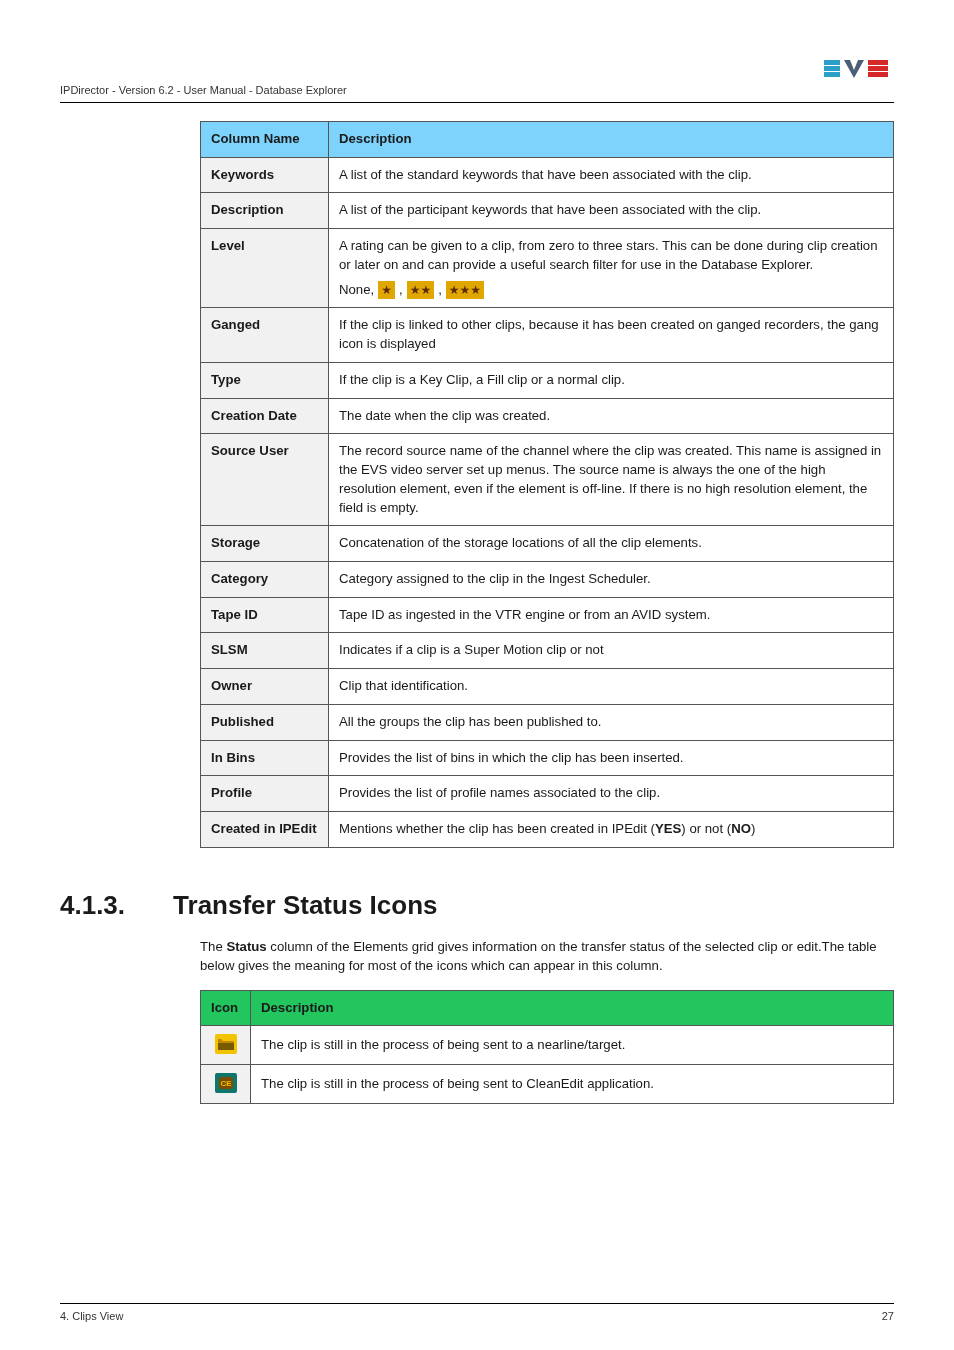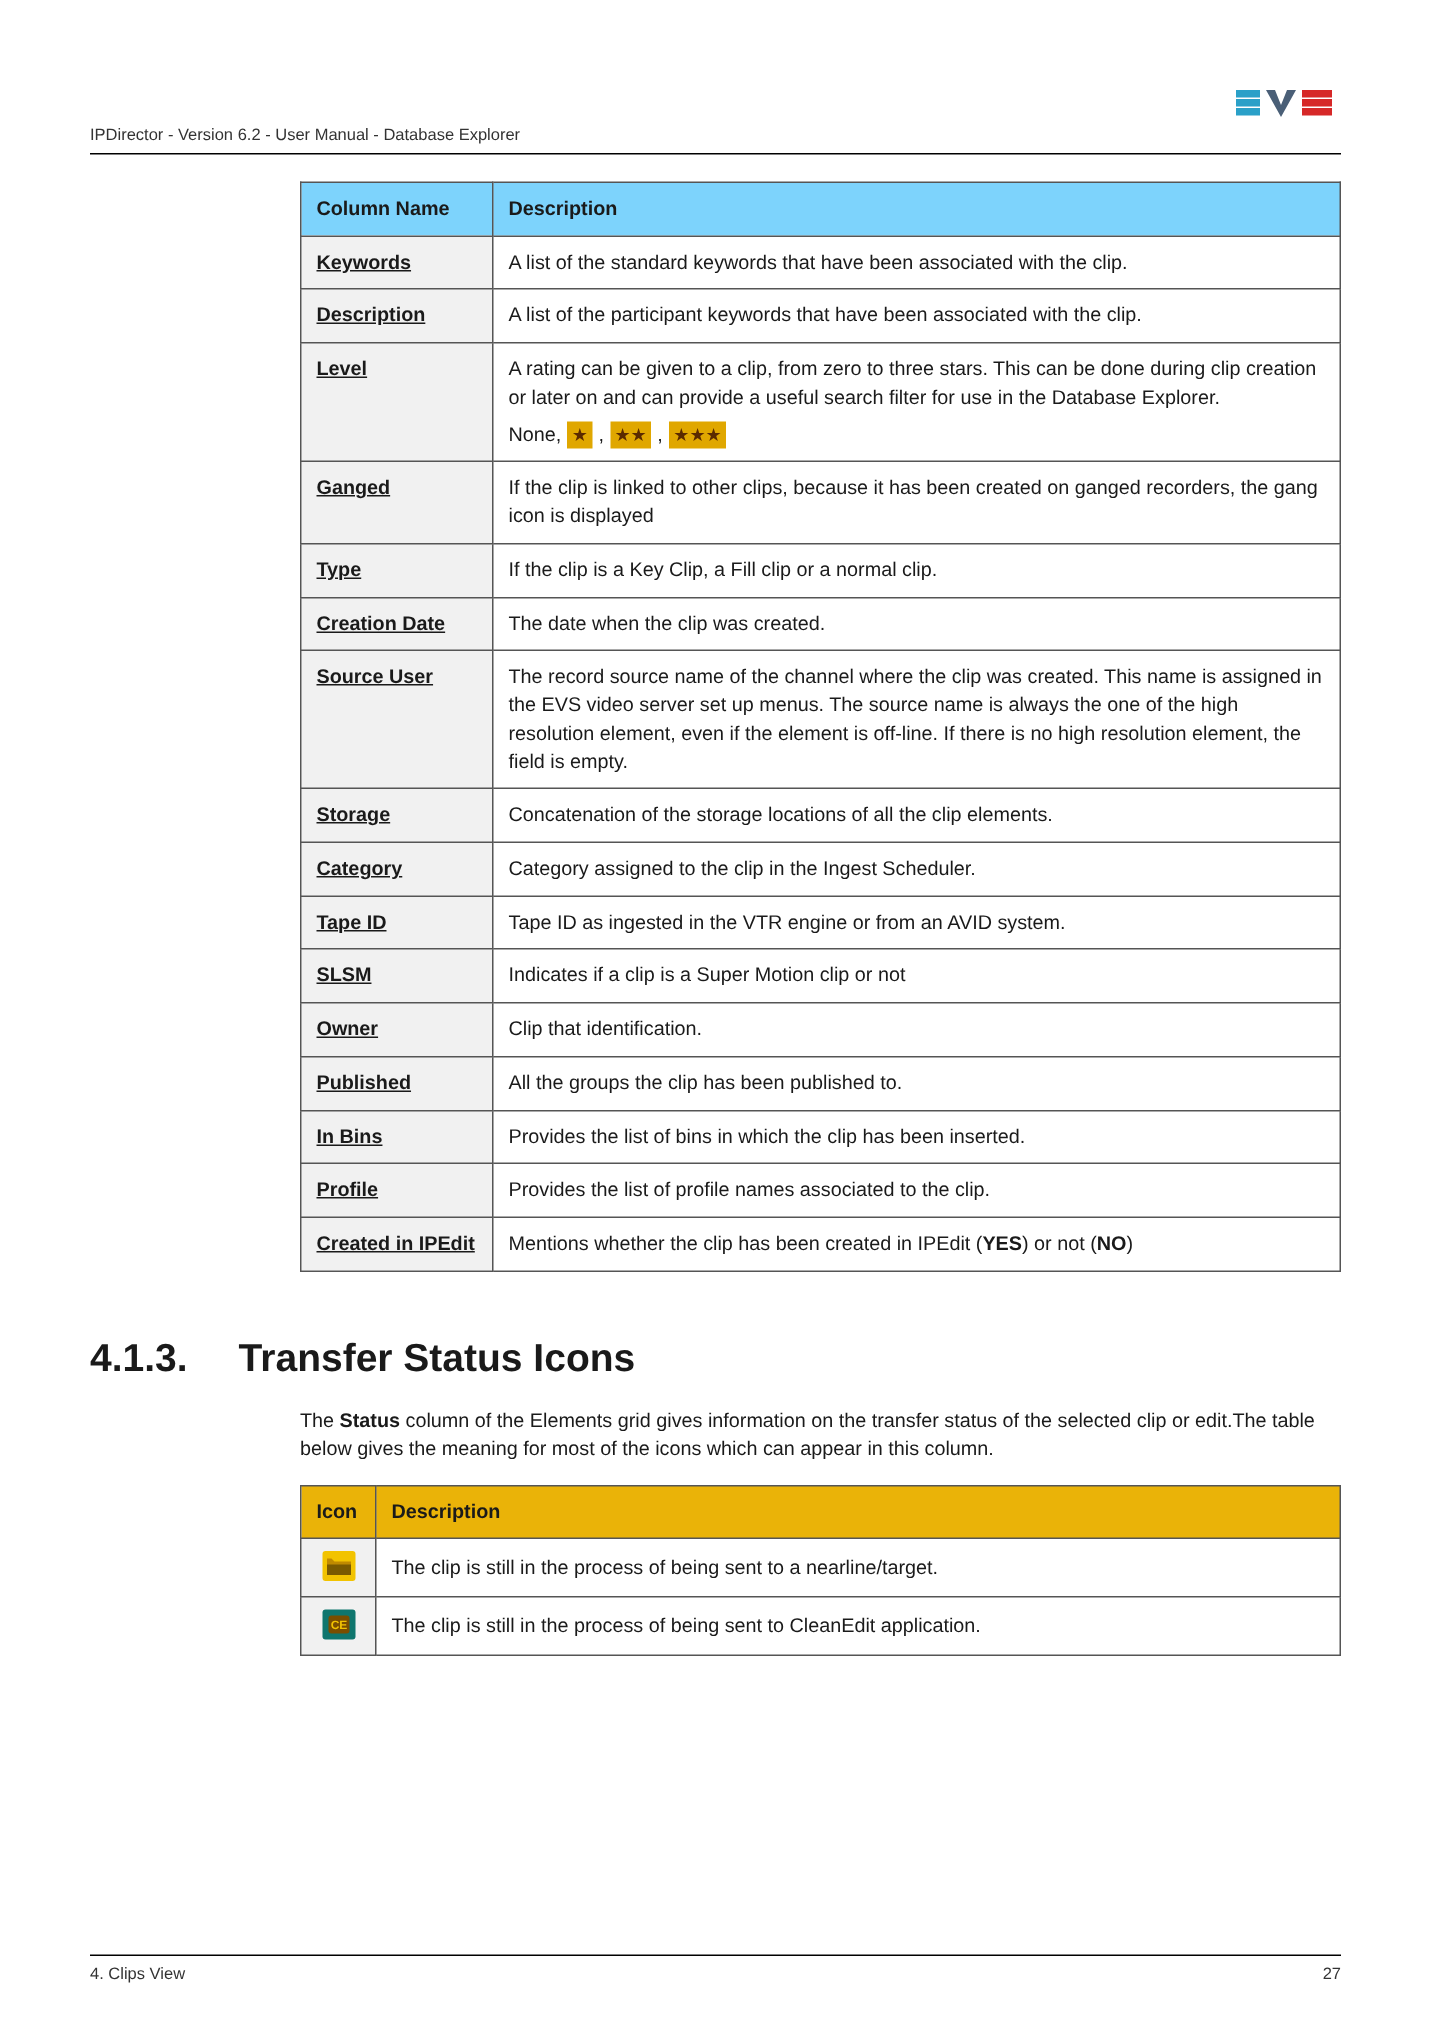--- a/index.html
+++ b/index.html
@@ -45,38 +45,37 @@
     text-align: left;
   }
   table.defs thead th {
     background: #7dd3fc;
     font-weight: bold;
   }
   table.defs tbody th {
     background: #f1f1f1;
     font-weight: bold;
     text-align: left;
-    text-decoration: underline;
   }
   .none-line { display: flex; align-items: center; gap: 4px; margin-top: 6px; }
   .star-badge {
     display: inline-flex;
     align-items: center;
     justify-content: center;
     background: #e0a700;
     color: #5a2a00;
     height: 18px;
     padding: 0 3px;
     font-size: 12px;
     line-height: 1;
   }
   .section-row {
     display: flex;
     align-items: center;
-    gap: 34px;
+    gap: 48px;
     margin-top: 42px;
   }
   .section-num {
     font-size: 26px;
     font-weight: bold;
   }
   .section-title {
     font-size: 26px;
     font-weight: bold;
   }
@@ -94,21 +93,21 @@
   table.icons col.ic { width: 50px; }
   table.icons th, table.icons td {
     border: 1px solid #555;
     padding: 8px 10px;
     font-size: 13.2px;
     line-height: 1.4;
     text-align: left;
     vertical-align: middle;
   }
   table.icons thead th {
-    background: #eab308;
+    background: #22c55e;
     font-weight: bold;
   }
   table.icons tbody th {
     background: #f1f1f1;
     text-align: center;
   }
   .icon-box {
     display: inline-flex;
     width: 22px; height: 20px;
     align-items: center;

